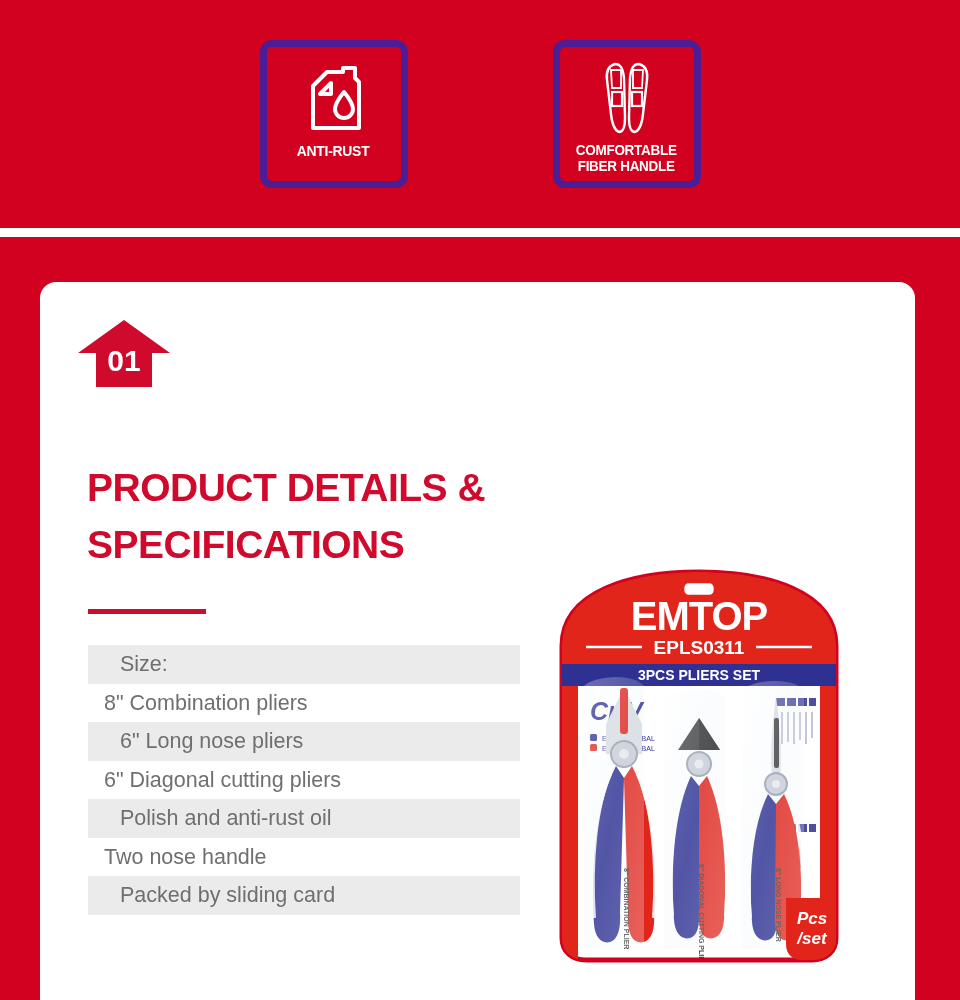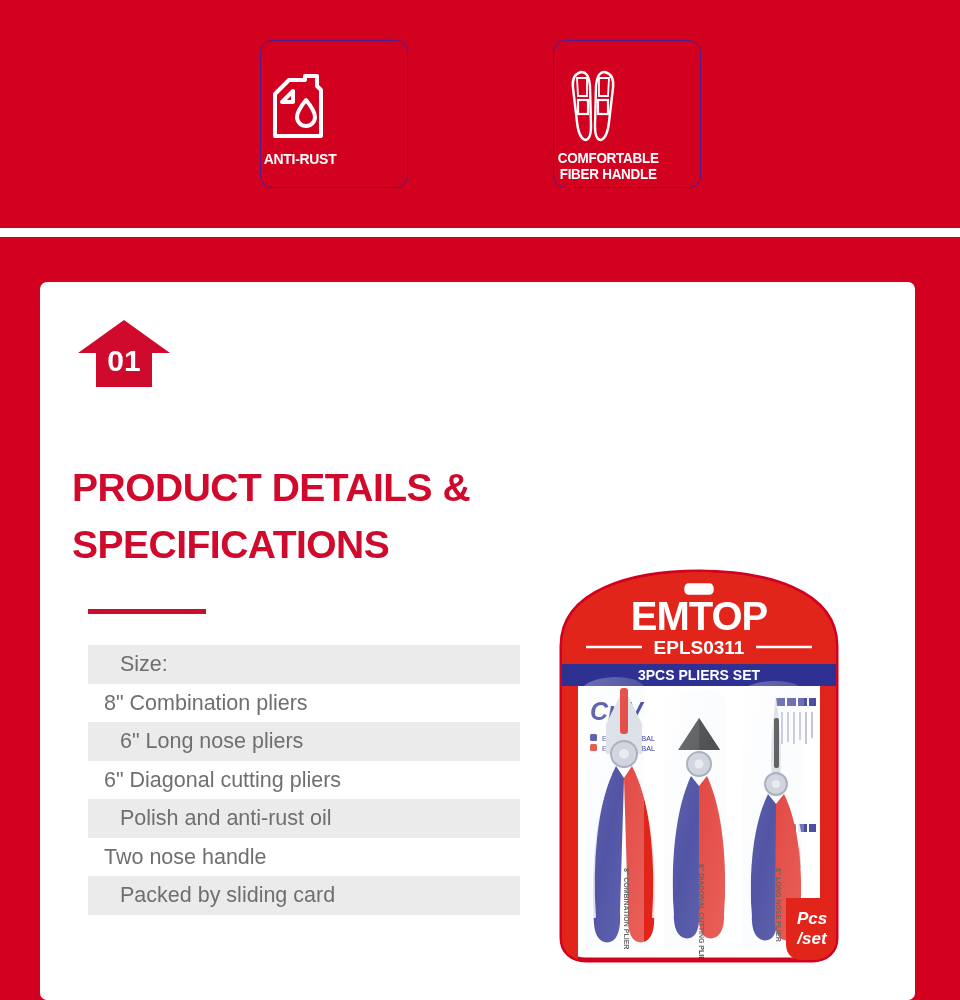--- a/index.html
+++ b/index.html
@@ -13,24 +13,24 @@
 
   
   .banner {
     position:absolute; left:0; top:0; width:960px; height:228px;
     background:#d1011f;
     display:flex; align-items:center; justify-content:center;
     gap:145px;
   }
   .feature {
     width:148px; height:148px;
-    border:1px solid #4c1d95; border-radius:12px;
+    border:7px solid #4c1d95; border-radius:12px;
     display:flex; flex-direction:column;
-    align-items:flex-start; justify-content:flex-start;
-    padding-top:28px;
+    align-items:center; justify-content:flex-start;
+    padding-top:14px;
     position:relative;
   }
   .feature-icon { height:78px; display:flex; align-items:center; justify-content:center; }
   .feature-label {
     color:#ffffff; font-weight:bold; font-size:15px; line-height:1.08;
     text-align:center; letter-spacing:-0.3px;
     transform:scaleX(0.93); white-space:pre-line;
     margin-top:4px;
   }
   .feature-label.two-line { font-size:14.5px; }
@@ -43,38 +43,38 @@
   .page-body {
     position:absolute; left:0; top:237px; width:960px; height:763px;
     background:#d1011f;
   }
 
   
   .card {
     position:absolute; left:40px; top:45px;
     width:875px; height:718px;
     background:#ffffff;
-    border-top-left-radius:16px; border-top-right-radius:16px;border-radius:7px;
+    border-top-left-radius:16px; border-top-right-radius:16px;
   }
 
   
   .badge-house {
     position:absolute; left:38px; top:38px;
     width:92px; height:67px;
   }
   .badge-num {
     position:absolute; left:38px; top:62px; width:92px;
     text-align:center;
     color:#ffffff; font-size:30px; font-weight:bold;
     letter-spacing:0px;
   }
 
   
   .sec-title {
-    position:absolute; left:32px; top:178px;
+    position:absolute; left:47px; top:178px;
     width:640px;
     color:#cf0a2c;
     font-size:39px; font-weight:bold;
     line-height:1.45;
     letter-spacing:-0.5px;
   }
   .rule {
     position:absolute; left:48px; top:327px;
     width:118px; height:5px; background:#c8102e;
   }

